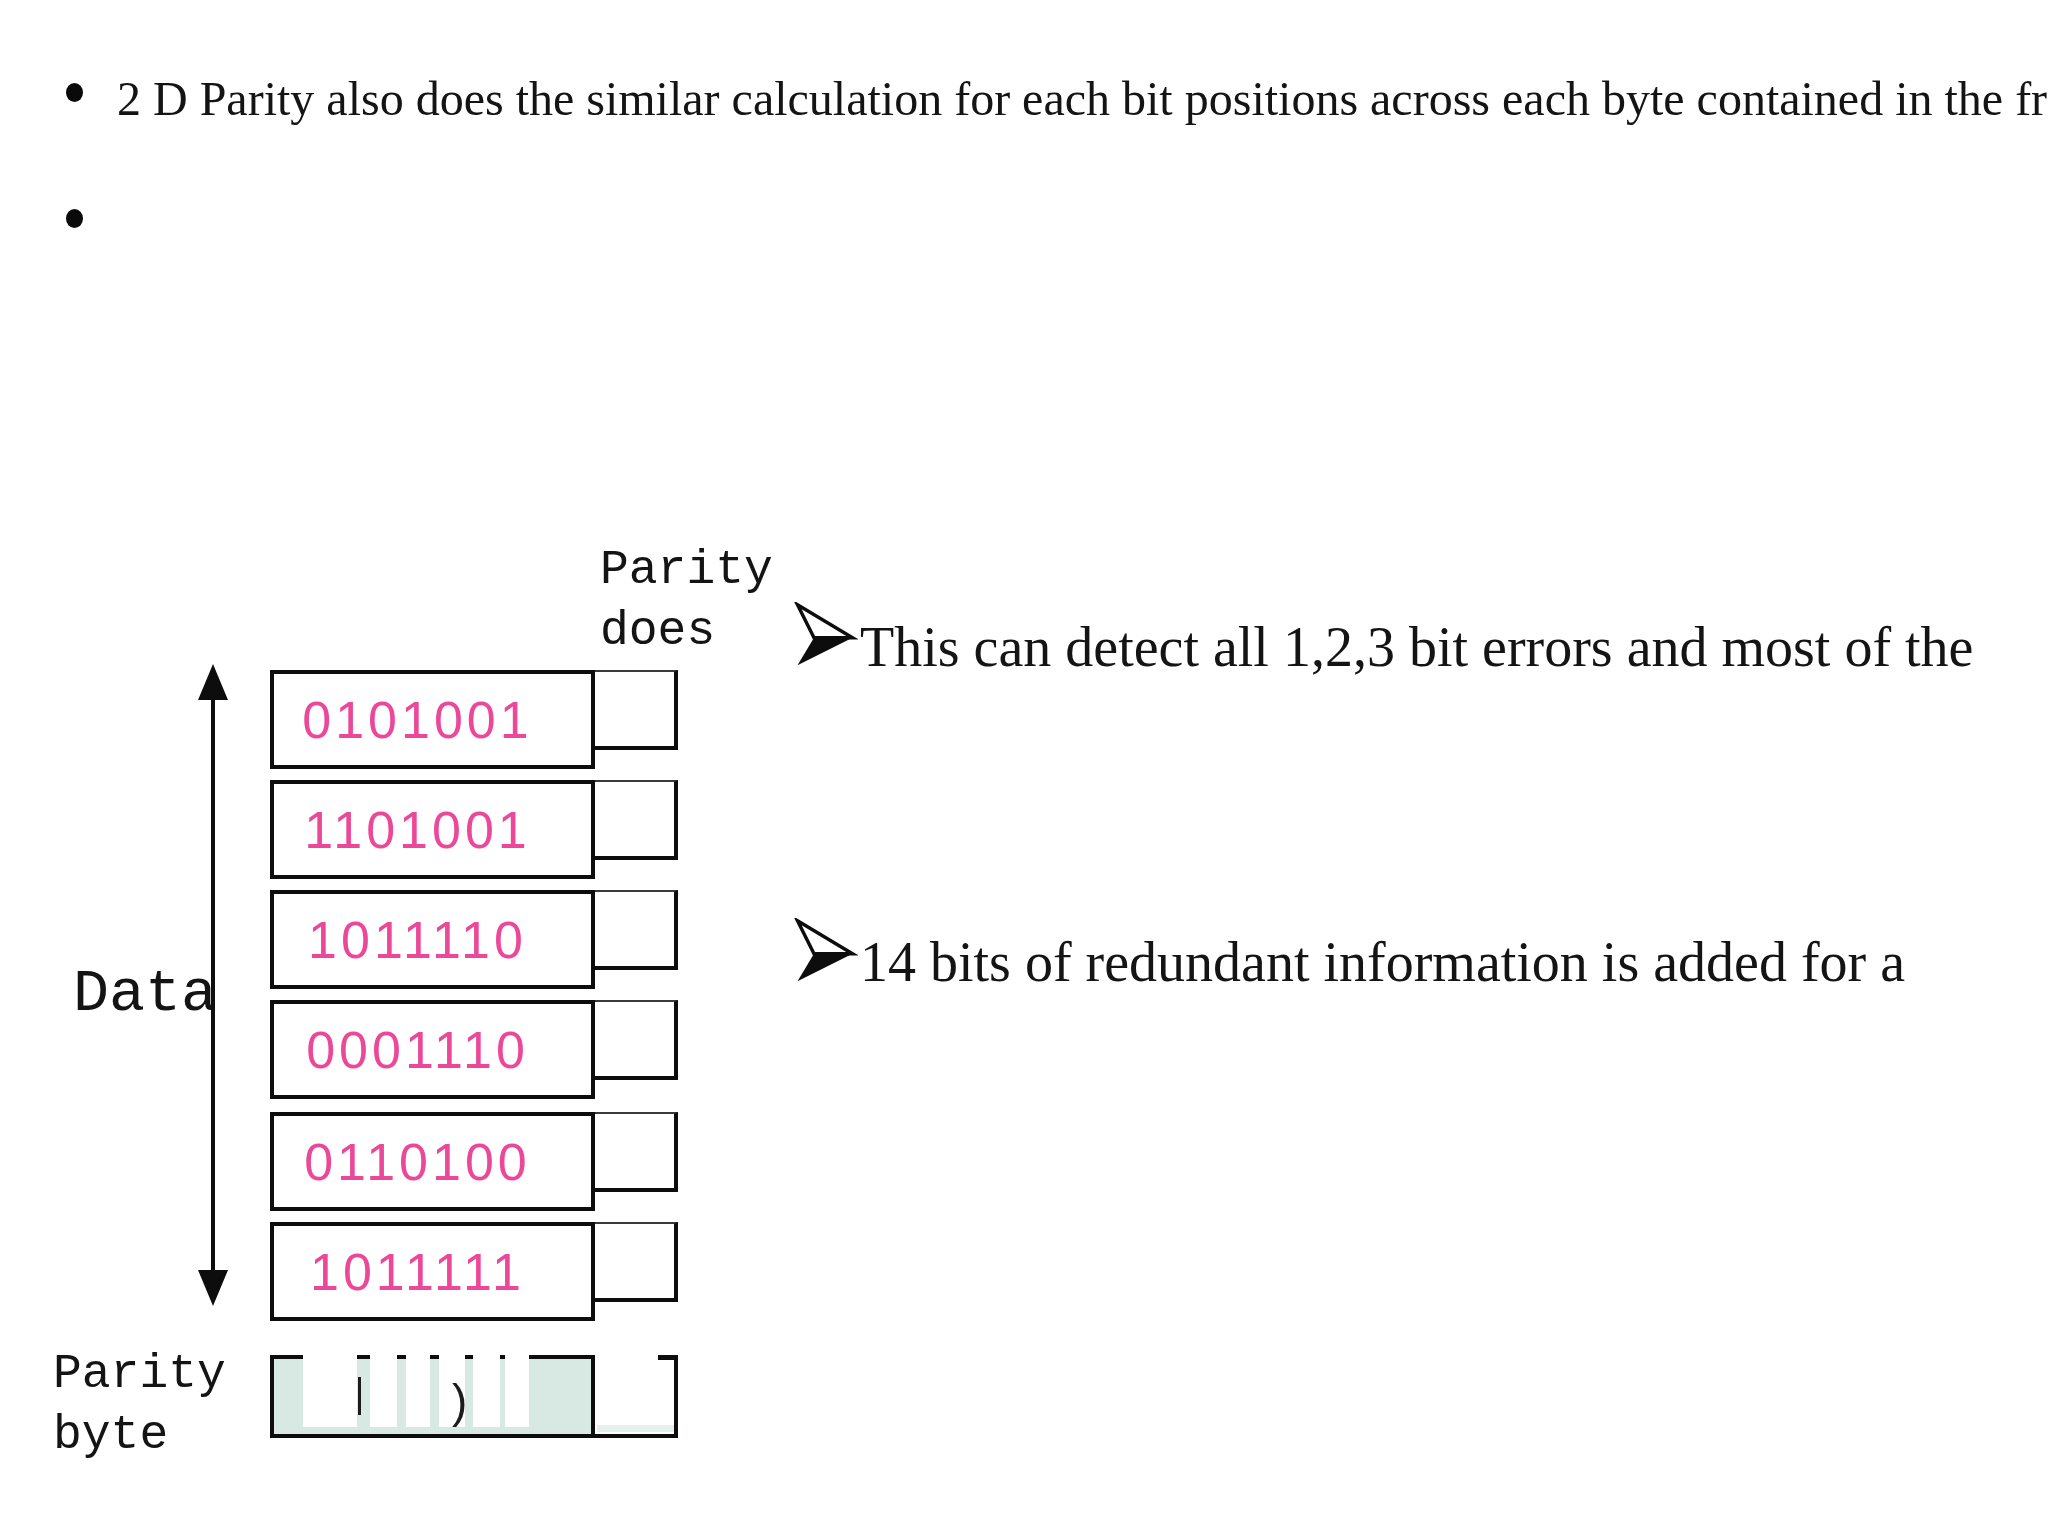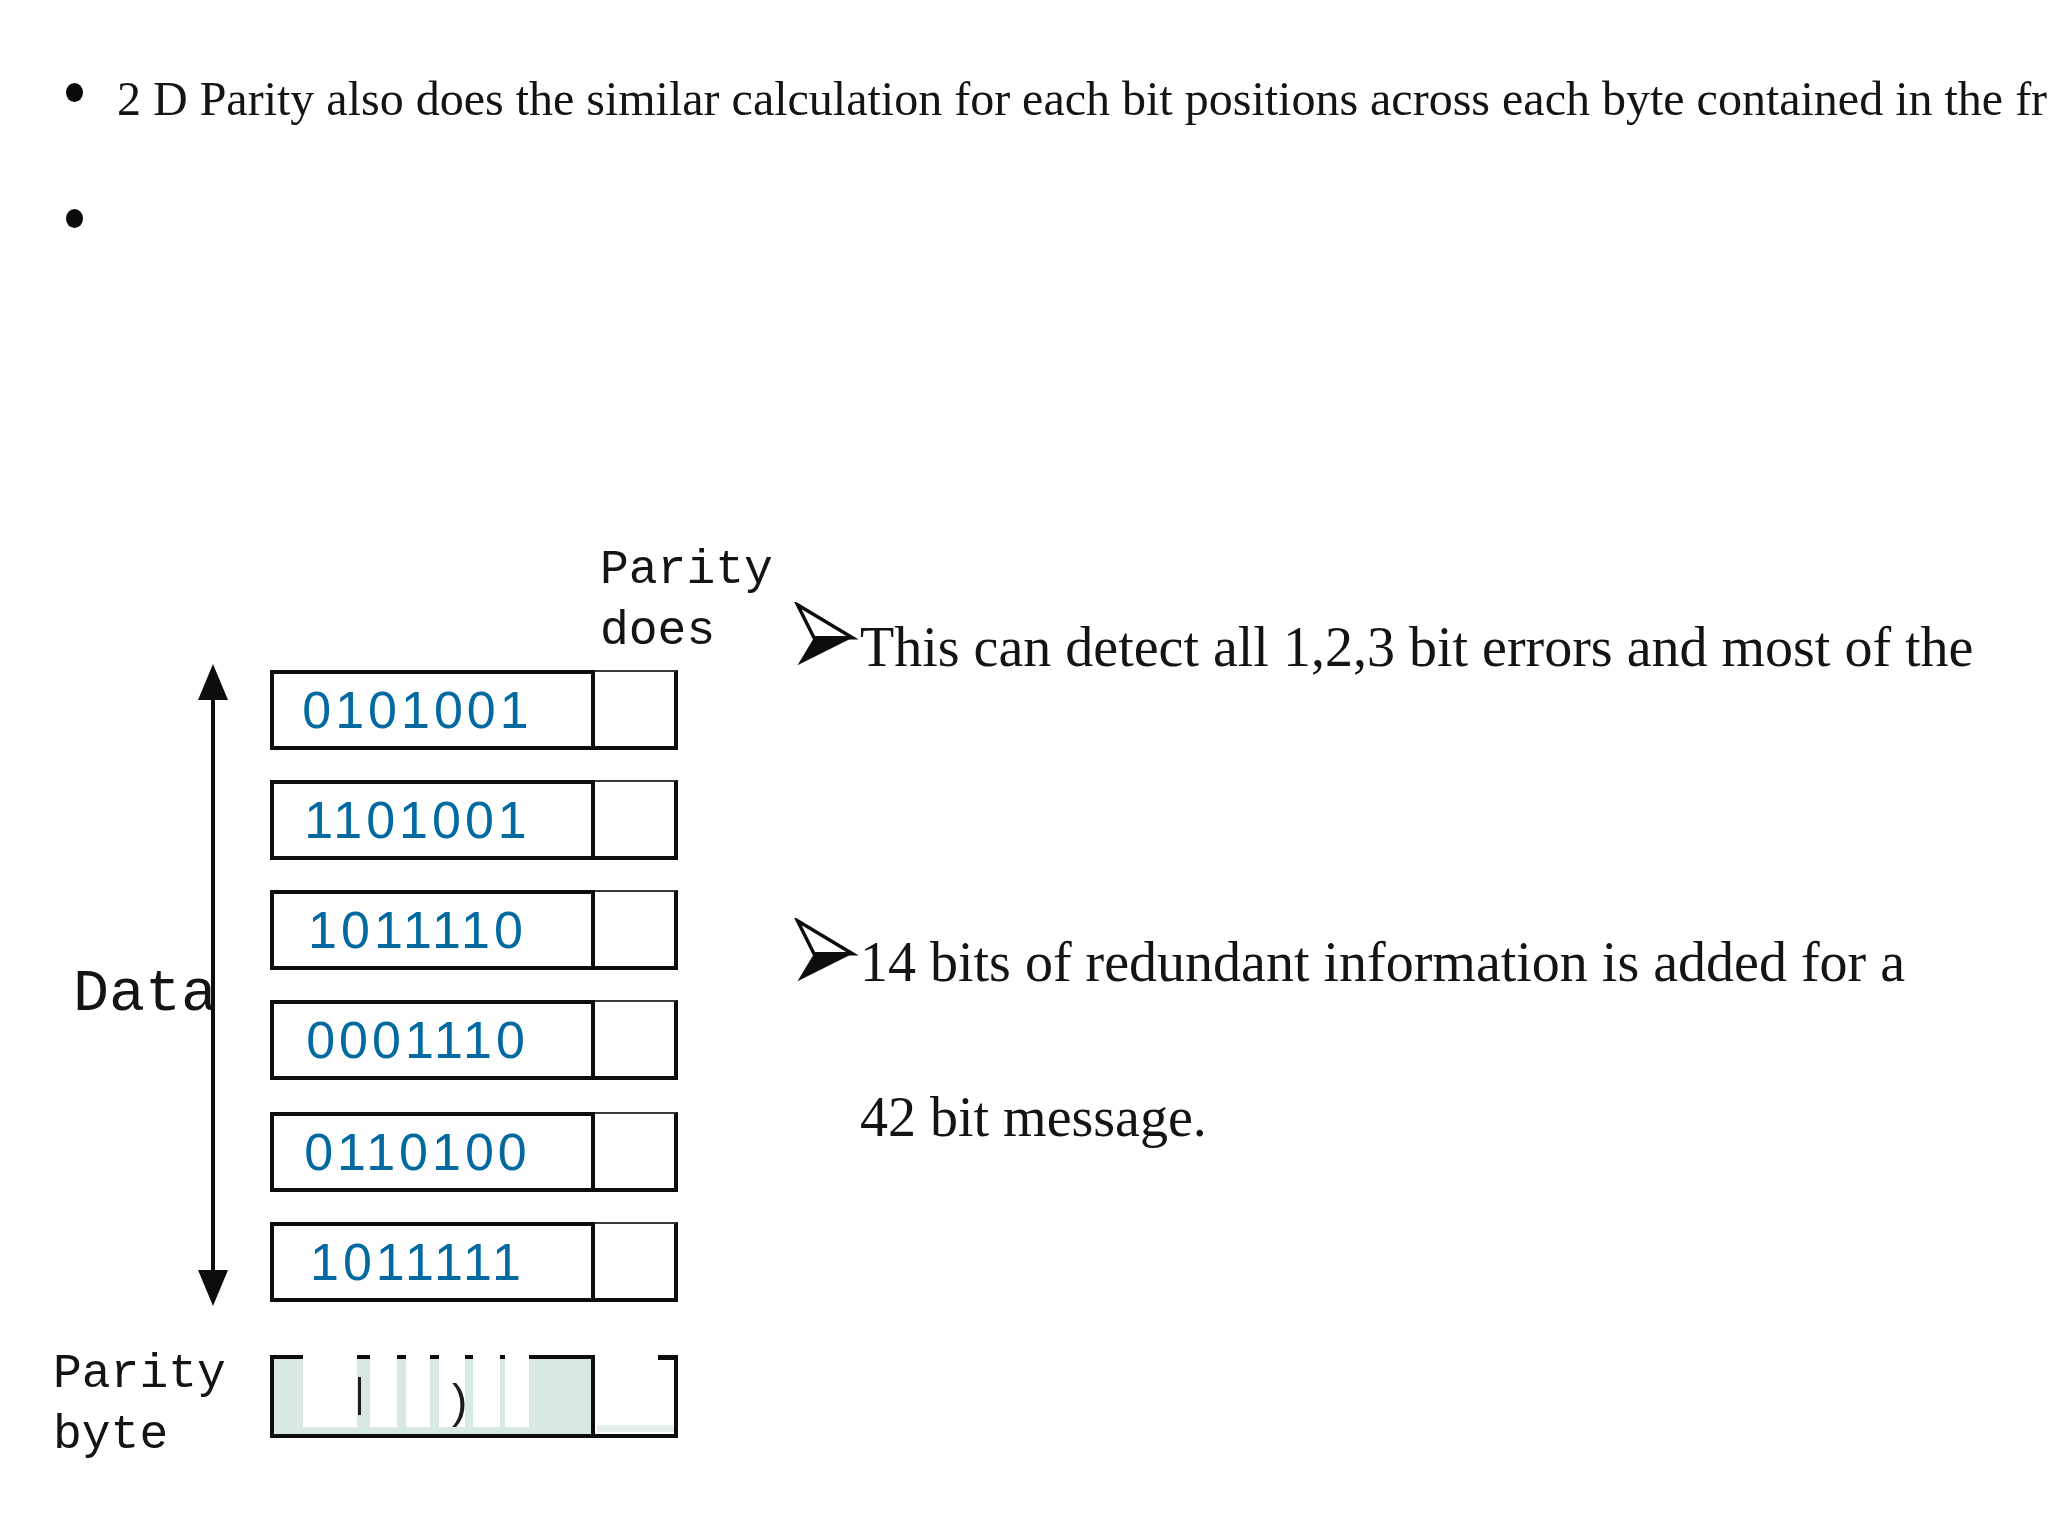--- a/index.html
+++ b/index.html
@@ -28,25 +28,25 @@
   .lbl-parity-byte{position:absolute;left:53px;top:1344px;font-size:48px;line-height:61px;}
   
   .varrow-line{position:absolute;left:211px;top:694px;width:4px;height:580px;background:#0d0d0d;}
   .varrow-head{position:absolute;left:198px;width:0;height:0;
     border-left:15px solid transparent;border-right:15px solid transparent;}
   .varrow-head.up{top:664px;border-bottom:36px solid #0d0d0d;}
   .varrow-head.down{top:1270px;border-top:36px solid #0d0d0d;}
   
   .byte-row{position:absolute;left:270px;height:80px;}
   .data-box{
-    position:absolute;left:0;top:0;width:325px;height:80px;
+    position:absolute;left:0;top:0;width:325px;height:99px;
     border:4px solid #0d0d0d;background:#fff;box-sizing:border-box;
     display:flex;align-items:center;justify-content:center;
     font-family:"Liberation Sans", sans-serif;
-    font-size:52px;letter-spacing:4px;padding-right:30px;color:#0369a1;
+    font-size:52px;letter-spacing:4px;padding-right:30px;color:#ec4899;
   }
   .pcell{
     position:absolute;left:325px;top:0;width:83px;height:80px;box-sizing:border-box;
     border-top:2px solid #3a3a3a;border-right:4px solid #0d0d0d;border-bottom:4px solid #0d0d0d;
     background:#fff;
   }
   
   .pbyte-data{
     position:absolute;left:270px;top:1355px;width:325px;height:83px;box-sizing:border-box;
     border:4px solid #0d0d0d;background:#d8e8e3;
@@ -140,15 +140,14 @@
     <polygon points="4,2 44,26 16,26" fill="#ffffff" stroke="#0d0d0d" stroke-width="2.5"></polygon>
     <polygon points="16,26 44,26 4,46" fill="#0d0d0d"></polygon>
   </svg>
   <div class="apoint-line" style="top:618px">This can detect all 1,2,3 bit errors and most of the</div>
 
   <svg class="apoint-marker" style="top:918px" viewBox="0 0 48 48">
     <polygon points="4,2 44,26 16,26" fill="#ffffff" stroke="#0d0d0d" stroke-width="2.5"></polygon>
     <polygon points="16,26 44,26 4,46" fill="#0d0d0d"></polygon>
   </svg>
   <div class="apoint-line" style="top:933px">14 bits of redundant information is added for a</div>
-  <div class="apoint-line" style="top:1088px">42 bit message.</div>
 
 </div>
 
 </body></html>

